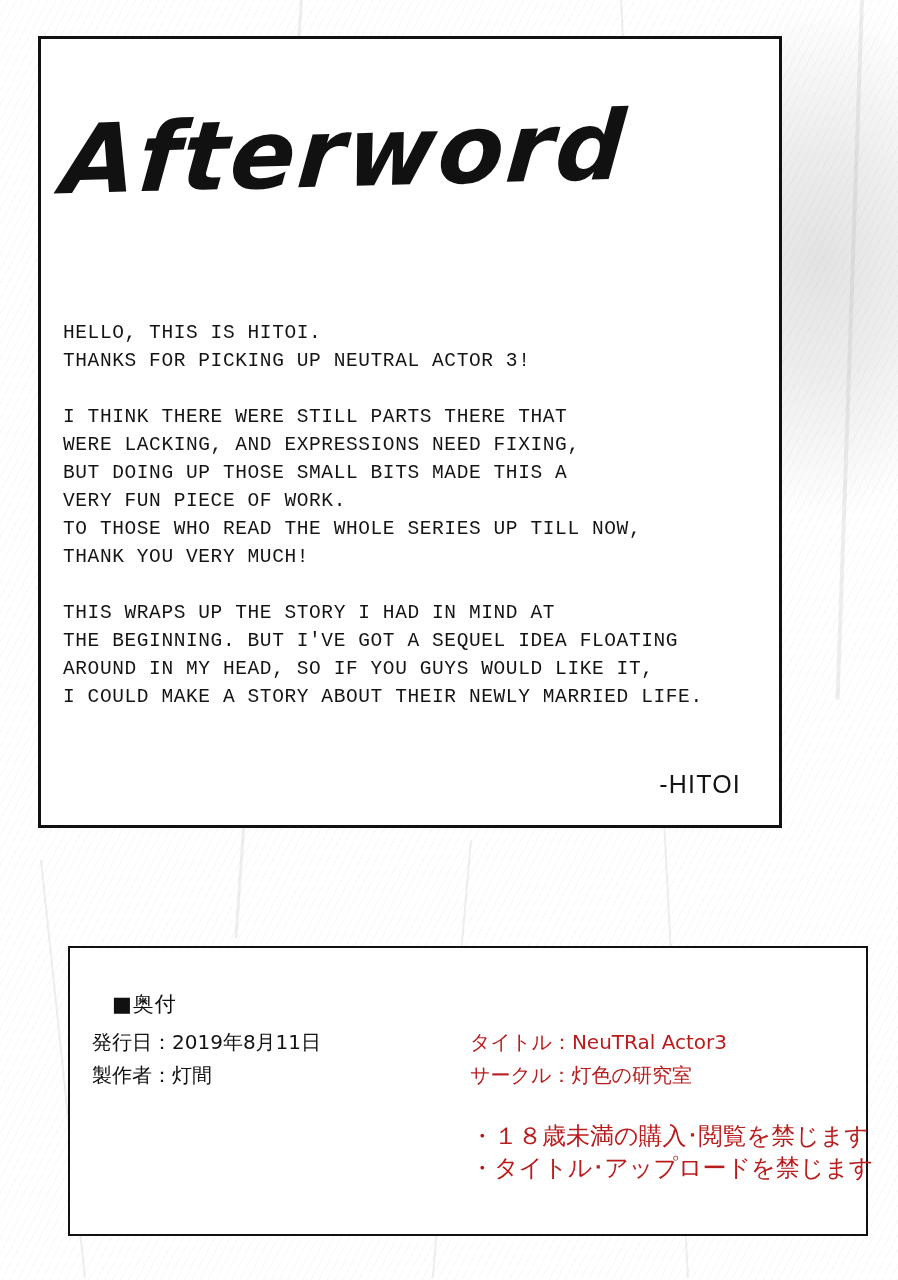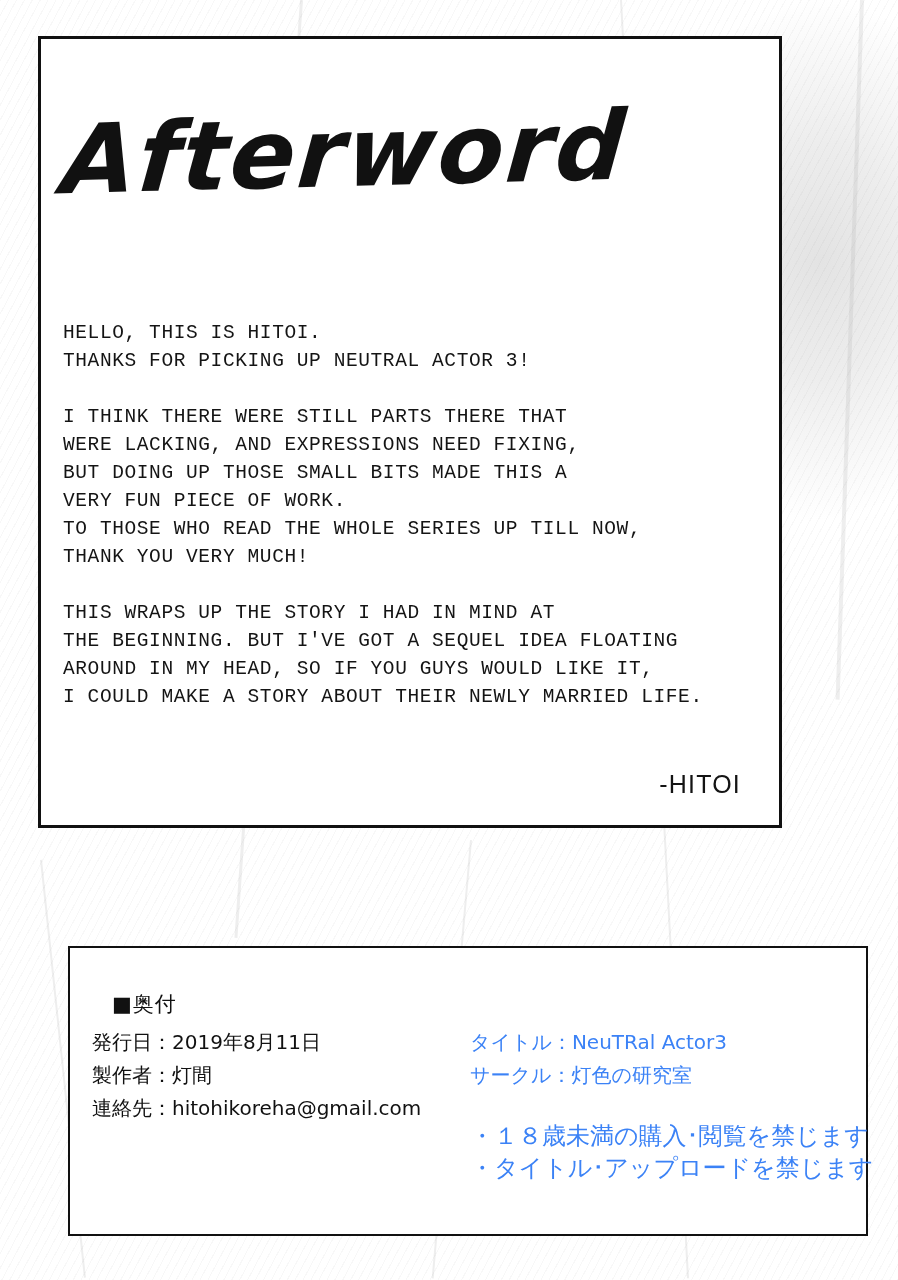--- a/index.html
+++ b/index.html
@@ -120,21 +120,21 @@
   }
   .colophon-left .spacer { height: 18px; }
   .colophon-right {
     position: absolute;
     left: 400px;
     top: 78px;
     width: 380px;
     font-family: "DejaVu Sans", sans-serif;
     font-size: 20px;
     line-height: 33px;
-    color: #3b82f6;
+    color: #b91c1c;
   }
   .colophon-right .notice {
     font-size: 24px;
     line-height: 32px;
   }
   .colophon-right .gap { height: 28px; }
   .row { white-space: nowrap; }
 </style>
 </head>
 <body>
@@ -169,21 +169,20 @@
 
     <div class="afterword-sign">-HITOI</div>
   </div>
 
   <div class="colophon-panel">
     <div class="colophon-heading">■奥付</div>
 
     <div class="colophon-left">
       <div class="row">発行日：2019年8月11日</div>
       <div class="row">製作者：灯間</div>
-      <div class="row">連絡先：hitohikoreha@gmail.com</div>
       <div class="spacer"></div>
     </div>
 
     <div class="colophon-right">
       <div class="row">タイトル：NeuTRal Actor3</div>
       <div class="row">サークル：灯色の研究室</div>
       <div class="gap"></div>
       <div class="row notice">・１８歳未満の購入･閲覧を禁じます</div>
       <div class="row notice">・タイトル･アップロードを禁じます</div>
     </div>

